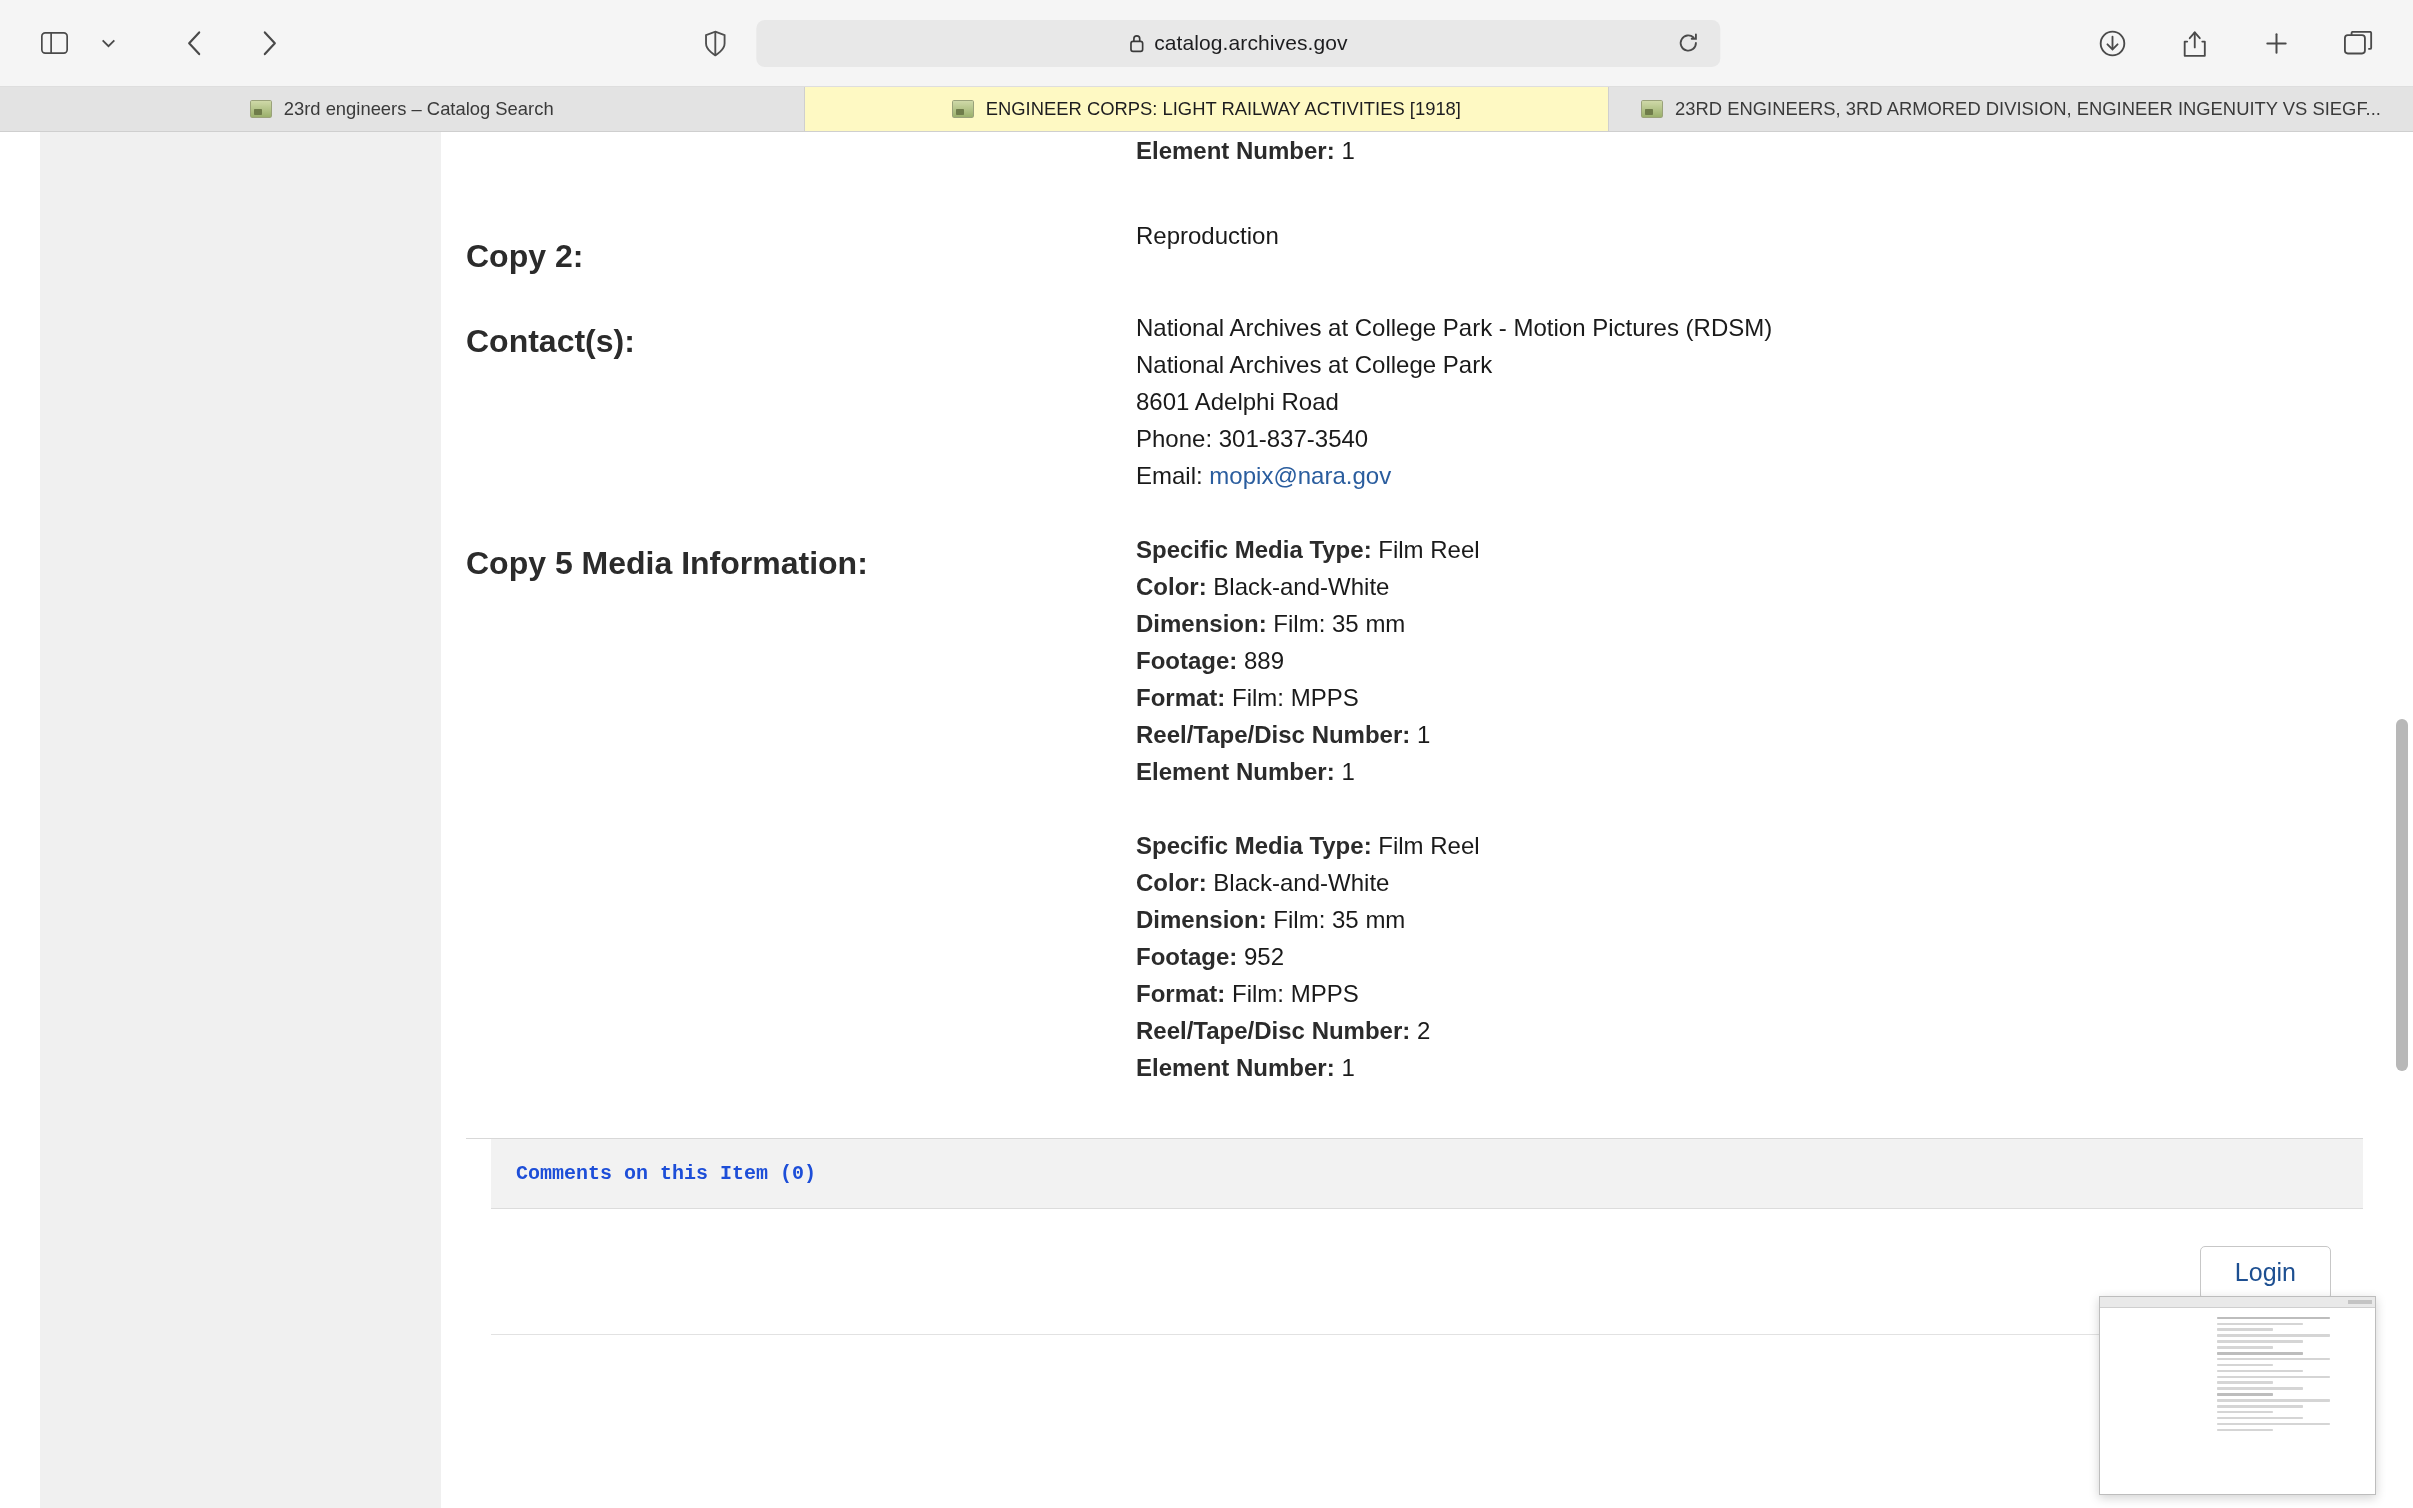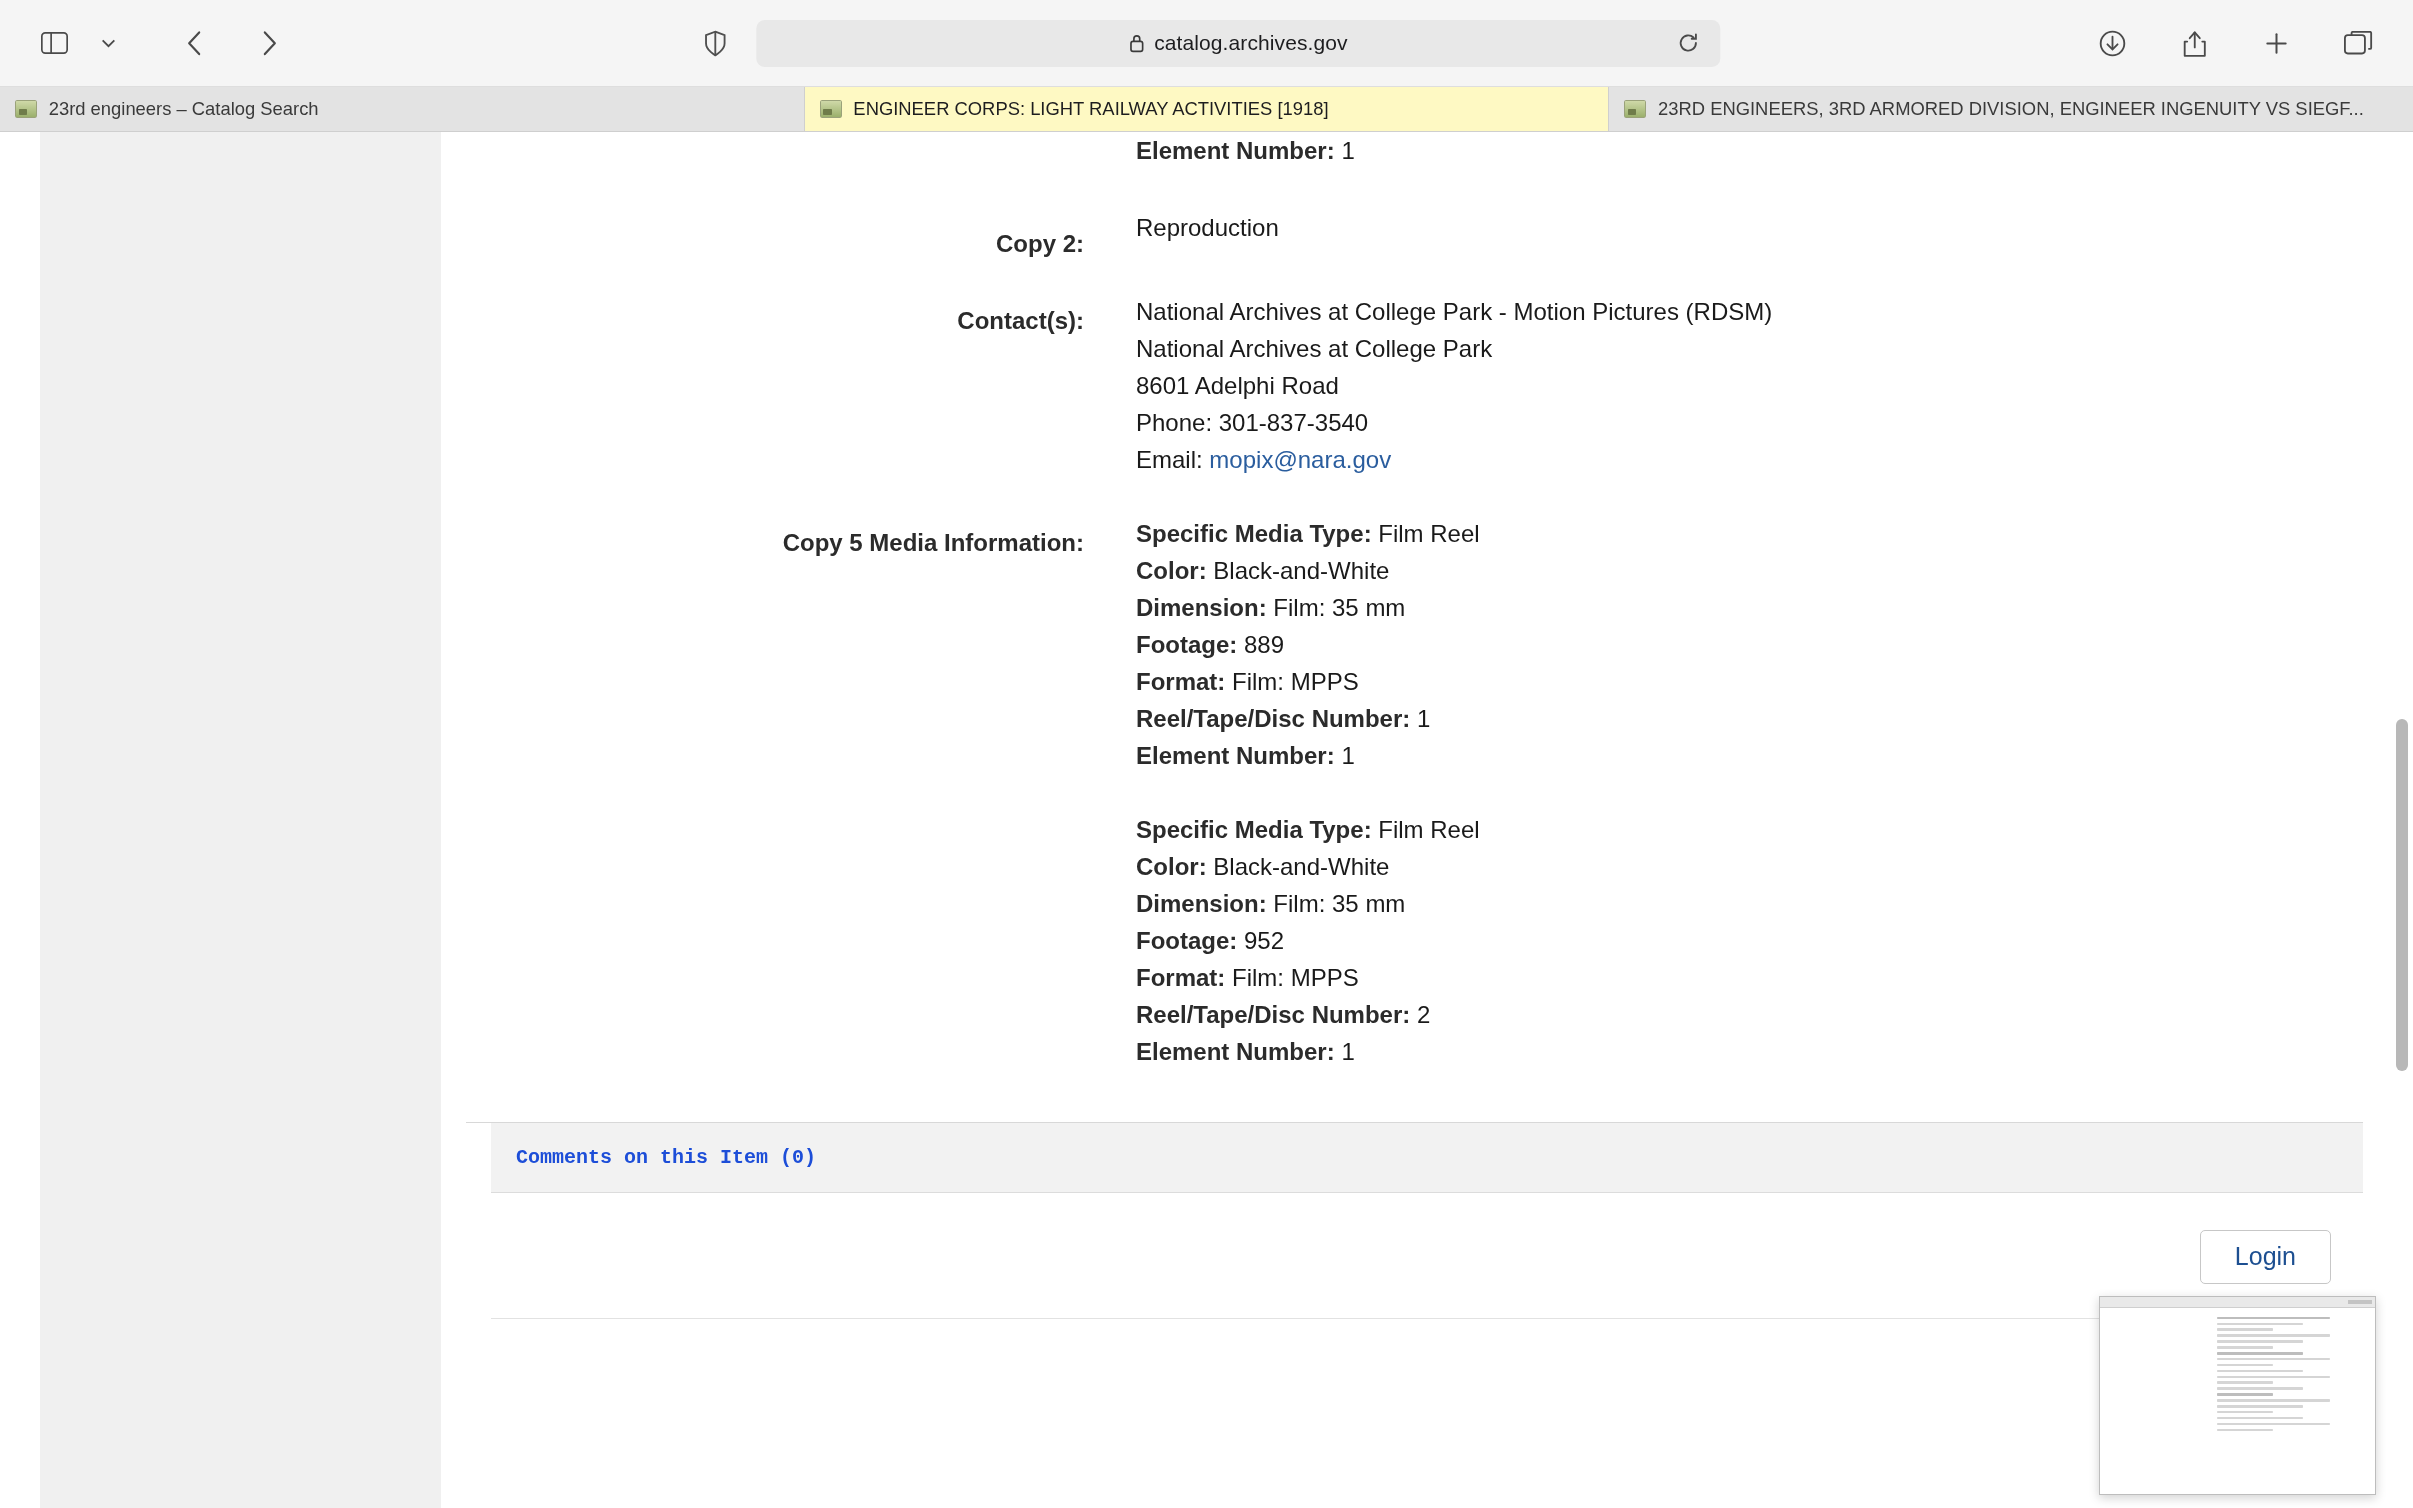--- a/index.html
+++ b/index.html
@@ -107,21 +107,21 @@
     display: flex;
     background: #e6e6e6;
     border-bottom: 0.8px solid #cfcfcf;
     flex: none;
   }
 
   .tab {
     flex: 1 1 0;
     display: flex;
     align-items: center;
-    justify-content: flex-start;
+    justify-content: center;
     gap: 11.7px;
     font-size: 18.4px;
     color: #3a3a3a;
     border-right: 0.8px solid #cfcfcf;
     padding: 0 15px;
     overflow: hidden;
     white-space: nowrap;
     background: #e3e3e3;
   }
   .tab:last-child { border-right: none; }
@@ -184,25 +184,25 @@
   }
 
   .row {
     display: flex;
     align-items: flex-start;
   }
 
   .lbl {
     width: 670px;
     flex: none;
-    text-align: right;
+    text-align: left;
     padding-right: 52px;
     font-weight: bold;
     color: #2b2b2b;
-    font-size: 24px;
+    font-size: 32px;
     margin-top: 16px;
   }
 
   .val {
     flex: 1 1 auto;
     color: #1a1a1a;
     font-size: 24px;
   }
 
   .val .line { display: block; line-height: 37px; }

